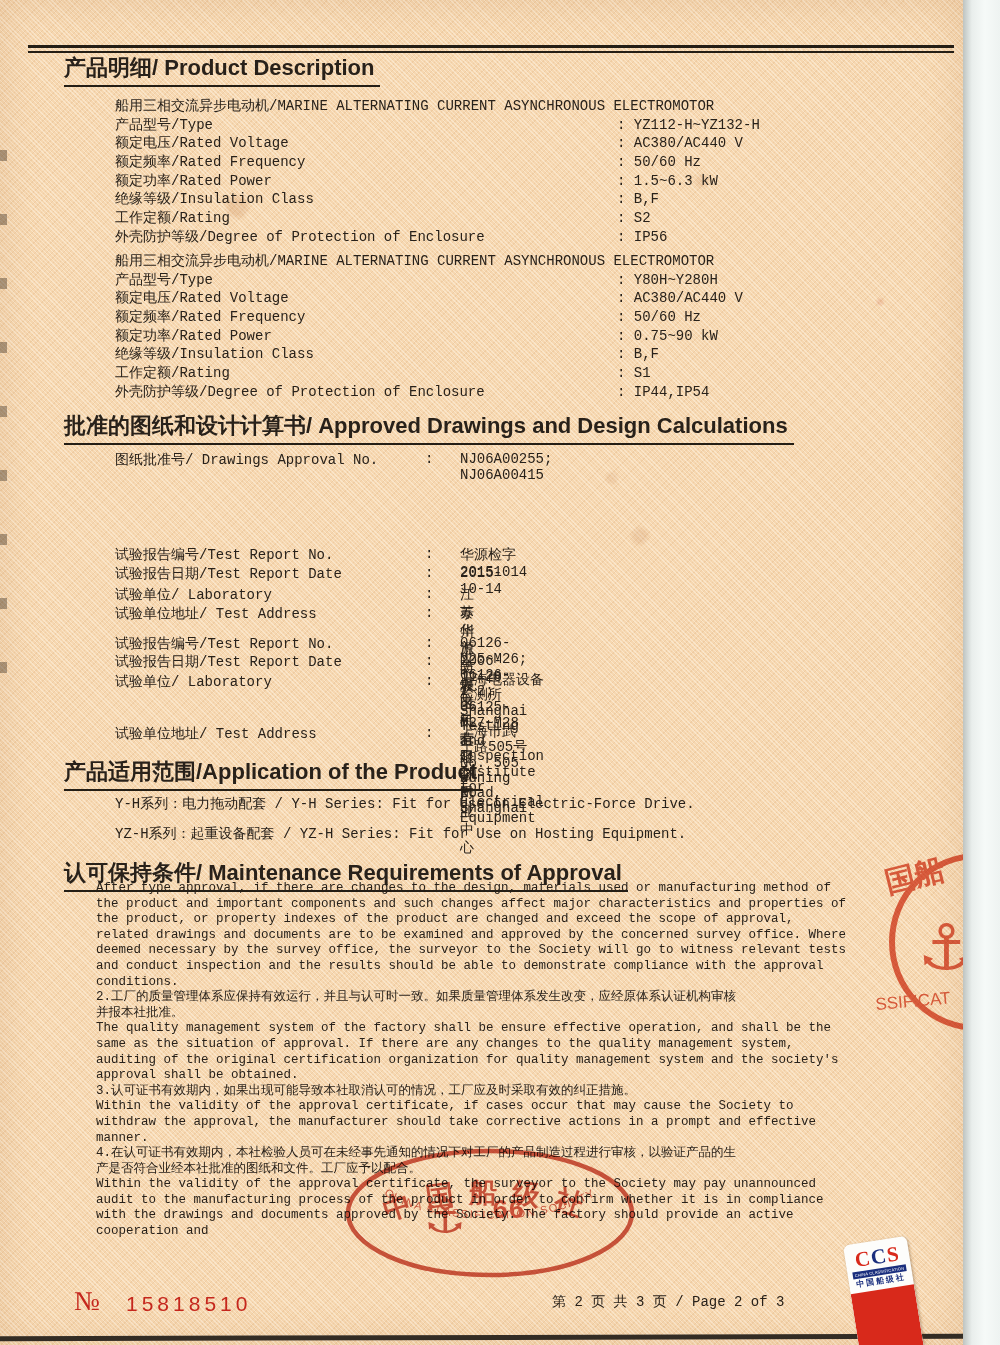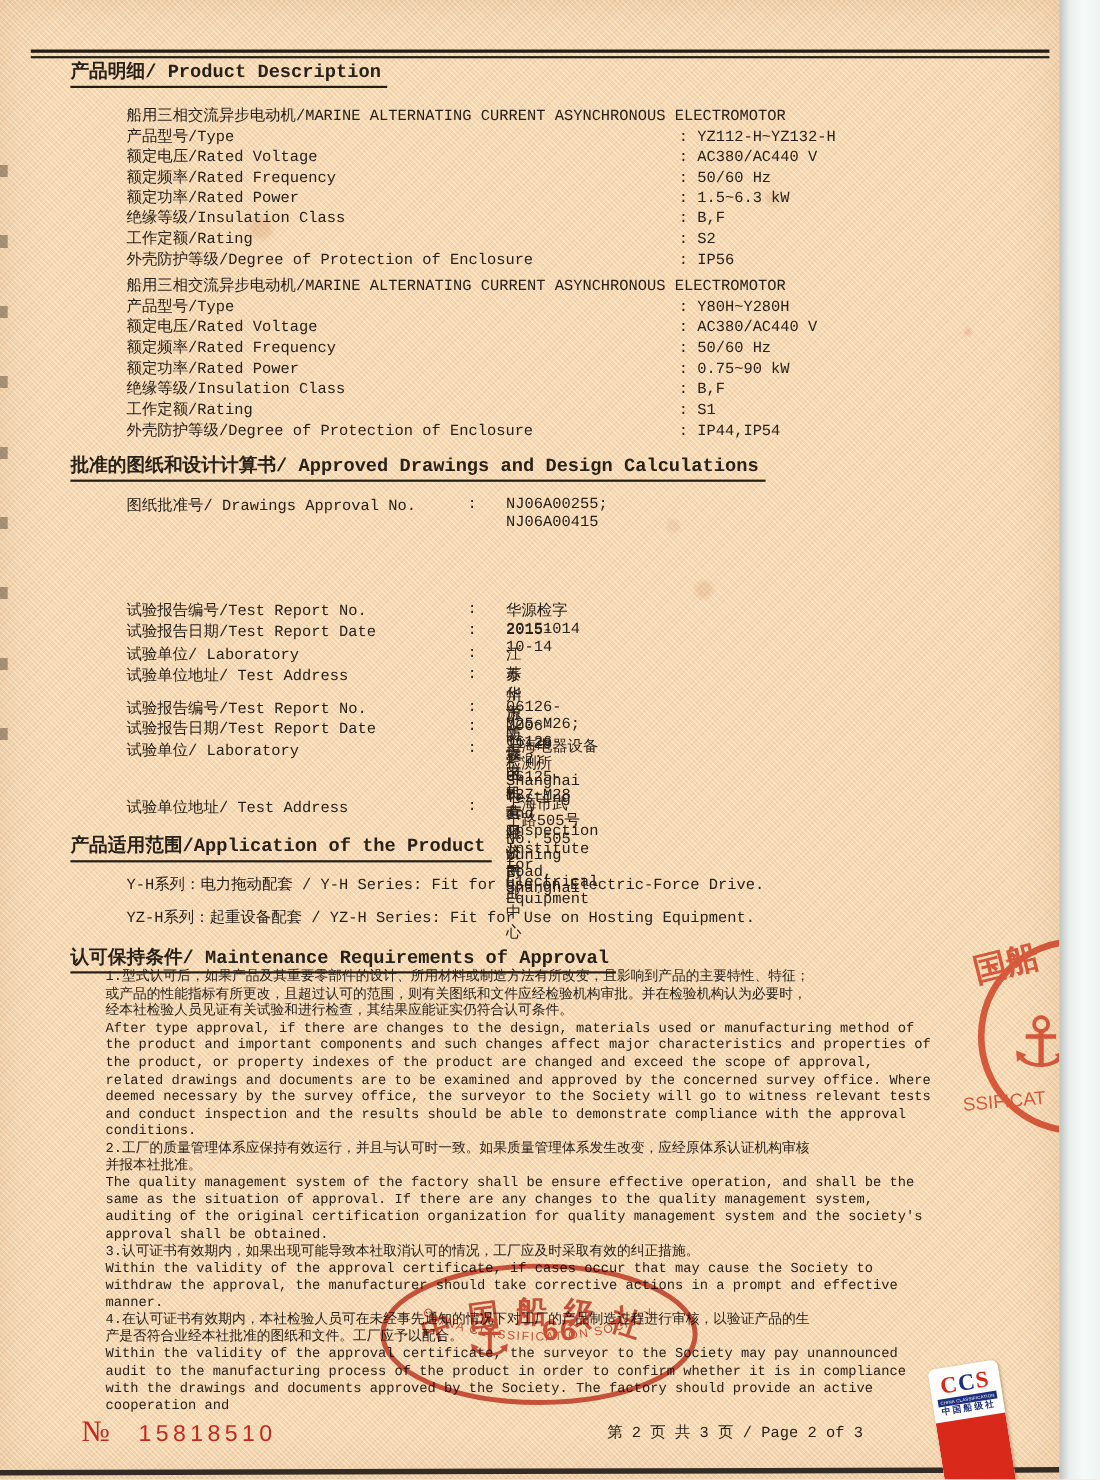--- a/index.html
+++ b/index.html
@@ -22,21 +22,21 @@
       repeating-linear-gradient(-45deg, rgba(226,183,134,.35) 0 1px, rgba(0,0,0,0) 1px 4px);
     box-shadow:inset 0 0 40px rgba(170,110,60,.18);}
   .edge-artifacts{position:absolute;left:0;top:150px;width:7px;height:560px;opacity:.45;
     background:repeating-linear-gradient(to bottom, rgba(35,25,15,.8) 0 11px, rgba(0,0,0,0) 11px 64px);}
   .bottom-edge{position:absolute;left:0;top:1335px;width:963px;height:5px;background:#332c24;transform:rotate(-.15deg);}
 
   .hdr{left:0;top:19px;width:963px;text-align:center;font-size:18.5px;font-weight:bold;
        font-family:"Liberation Serif","DejaVu Serif",serif;letter-spacing:.5px;}
   .dbl-rule{left:28px;top:45px;width:926px;height:3px;border-top:3.5px solid #241e15;border-bottom:2.5px solid #241e15;}
 
-  .sec-title{left:64px;font-size:17px;font-weight:bold;font-family:Liberation Mono, monospace;}
+  .sec-title{left:64px;font-size:22px;font-weight:bold;font-family:Liberation Sans, sans-serif;}
   .sec-title span{display:inline-block;border-bottom:2.5px solid #241e15;padding:0 6px 2px 0;}
 
   .blk{left:115px;width:846px;font-size:14px;line-height:18.7px;}
   .blk-head{white-space:nowrap;}
   .prow{position:relative;height:18.7px;white-space:nowrap;}
   .prow .pval{position:absolute;left:502px;top:0;}
 
   .kvrow{position:absolute;left:0;white-space:nowrap;}
   .kvrow .lab{position:absolute;left:0;top:0;}
   .kvrow .sep{position:absolute;left:310px;top:0;}
@@ -169,23 +169,20 @@
     </div>
     <div class="abs" style="left:115px;top:795px;width:840px;height:60px">
       <div class="app-line" style="top:0">Y-H系列：电力拖动配套 / Y-H Series: Fit for Use on Electric-Force Drive.</div>
       <div class="app-line" style="top:30px">YZ-H系列：起重设备配套 / YZ-H Series: Fit for Use on Hosting Equipment.</div>
     </div>
 
     <div class="abs sec-title" style="top:858px">
       <span>认可保持条件/ Maintenance Requirements of Approval</span>
     </div>
     <div class="abs mt">
-      <p>1.型式认可后，如果产品及其重要零部件的设计、所用材料或制造方法有所改变，且影响到产品的主要特性、特征；
-或产品的性能指标有所更改，且超过认可的范围，则有关图纸和文件应经检验机构审批。并在检验机构认为必要时，
-经本社检验人员见证有关试验和进行检查，其结果应能证实仍符合认可条件。</p>
       <p>After type approval, if there are changes to the design, materials used or manufacturing method of
 the product and important components and such changes affect major characteristics and properties of
 the product, or property indexes of the product are changed and exceed the scope of approval,
 related drawings and documents are to be examined and approved by the concerned survey office. Where
 deemed necessary by the survey office, the surveyor to the Society will go to witness relevant tests
 and conduct inspection and the results should be able to demonstrate compliance with the approval
 conditions.</p>
       <p>2.工厂的质量管理体系应保持有效运行，并且与认可时一致。如果质量管理体系发生改变，应经原体系认证机构审核
 并报本社批准。</p>
       <p>The quality management system of the factory shall be ensure effective operation, and shall be the

